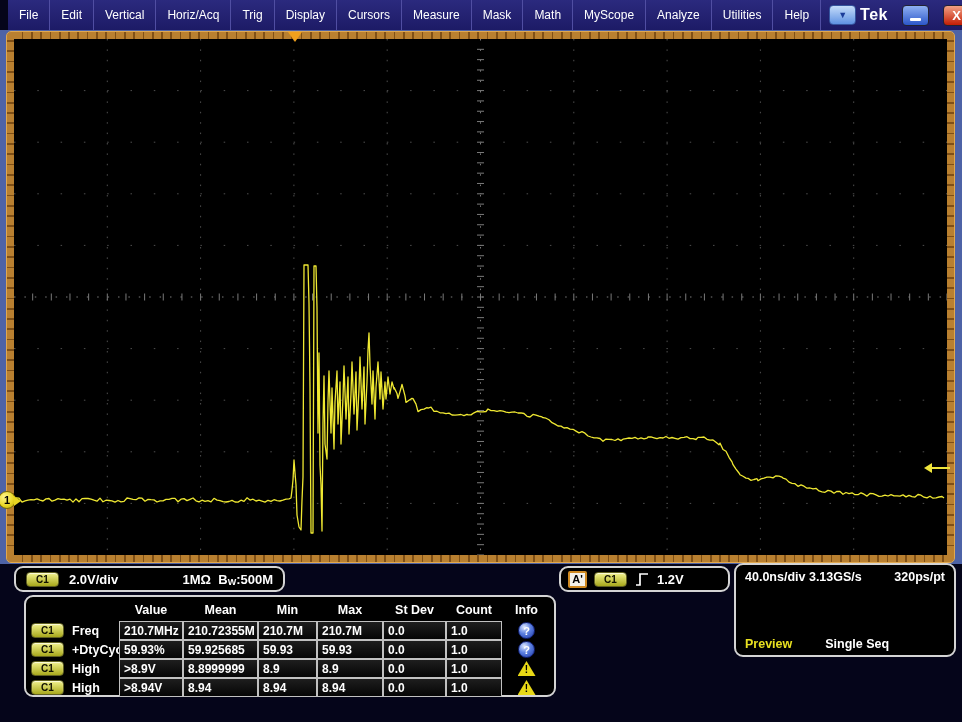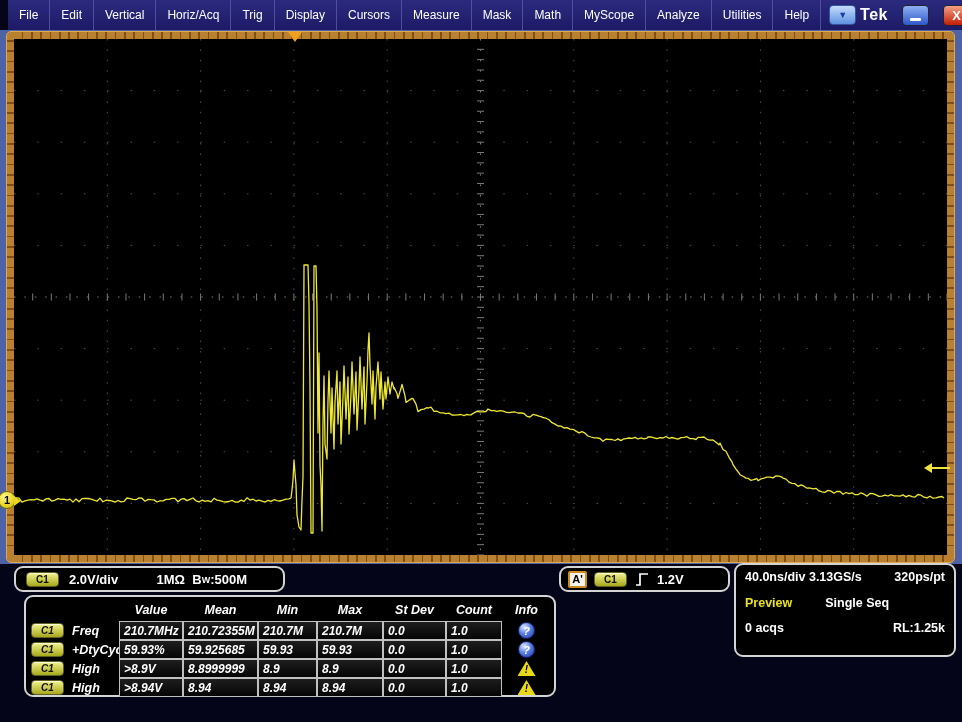--- a/index.html
+++ b/index.html
@@ -45,38 +45,38 @@
   .trig-level { position:absolute; right:-3px; width:18px; height:2px; background:#efe53c; }
   .trig-level::before { content:""; position:absolute; left:-8px; top:-4px; width:0; height:0;
     border-top:5px solid transparent; border-bottom:5px solid transparent; border-right:8px solid #efe53c; }
 
   
   .bottom-row { position:absolute; left:0; top:564px; width:962px; height:158px; background:#05051a; }
 
   .rbox { position:absolute; background:#000; border:2px solid #d4d4d4; border-radius:9px; color:#fff; }
   .ch1-box { left:14px; top:2px; width:271px; height:26px; display:flex; align-items:center;
     gap:10px; padding:0 10px; font-size:13px; font-weight:bold; }
-  .ch1-box .bwgrp { margin-left:auto; margin-right:26px; display:flex; align-items:flex-start; }
+  .ch1-box .bwgrp { margin-left:auto; display:flex; align-items:center; }
   .sub { font-size:9px; vertical-align:sub; position:relative; top:3px; }
   .trig-box { left:559px; top:2px; width:171px; height:26px; display:flex; align-items:center;
     gap:7px; padding:0 7px; font-size:13px; font-weight:bold; }
-  .time-box { left:734px; top:-1px; width:222px; height:94px; padding:5px 9px 20px 9px;
+  .time-box { left:734px; top:-1px; width:222px; height:94px; padding:5px 9px 4px 9px;
     font-size:12.5px; font-weight:bold; display:flex; flex-direction:column; justify-content:space-between; }
   .trow { display:flex; align-items:center; }
   .yellow { color:#e8e020; }
 
   .badge { display:inline-flex; align-items:center; justify-content:center; width:33px; height:15px;
     border-radius:4px; background:linear-gradient(#f2f28c,#a8a81c); border:1px solid #606020;
     box-shadow:inset 0 1px 1px rgba(255,255,255,.7); color:#101000; font-size:10px; font-weight:bold; flex:none; }
   .src-badge { display:inline-flex; align-items:center; justify-content:center; width:19px; height:17px;
     background:#f4f2ea; border:2px solid #cf8a22; border-radius:2px; color:#000;
     font-size:11px; font-weight:bold; flex:none; }
 
   
-  .meas-box { left:24px; top:31px; width:532px; height:102px; padding:2px 3px;font-style:italic; }
+  .meas-box { left:24px; top:31px; width:532px; height:102px; padding:2px 3px; }
   .mtable { display:grid; width:100%; height:100%;
     grid-template-columns:90px 64px 75px 59px 66px 63px 56px 1fr;
     grid-template-rows:22px 19px 19px 19px 19px; }
   .mhead { display:flex; align-items:center; justify-content:center; color:#fff;
     font-size:12.5px; font-weight:bold; }
   .mcell { display:flex; align-items:center; padding:0 4px; border:1px solid #c0c0c0;
     background:linear-gradient(#1e1e1e,#050505); color:#fff; font-size:12px; font-weight:bold;
     white-space:nowrap; overflow:hidden; }
   .mlabel { display:flex; align-items:center; gap:8px; color:#fff; font-size:12.5px;
     font-weight:bold; padding-left:2px; }
@@ -281,24 +281,20 @@
     <div class="rbox time-box">
       <div class="trow">
         <span>40.0ns/div</span>&nbsp;
         <span>3.13GS/s</span>
         <span style="margin-left:auto">320ps/pt</span>
       </div>
       <div class="trow">
         <span class="yellow">Preview</span>
         <span style="margin-left:33px">Single Seq</span>
       </div>
-      <div class="trow">
-        <span>0 acqs</span>
-        <span style="margin-left:auto">RL:1.25k</span>
-      </div>
     </div>
 
     <div class="rbox meas-box">
       <div class="mtable">
         <span class="mhead"></span>
         <span class="mhead">Value</span>
         <span class="mhead">Mean</span>
         <span class="mhead">Min</span>
         <span class="mhead">Max</span>
         <span class="mhead">St Dev</span>

